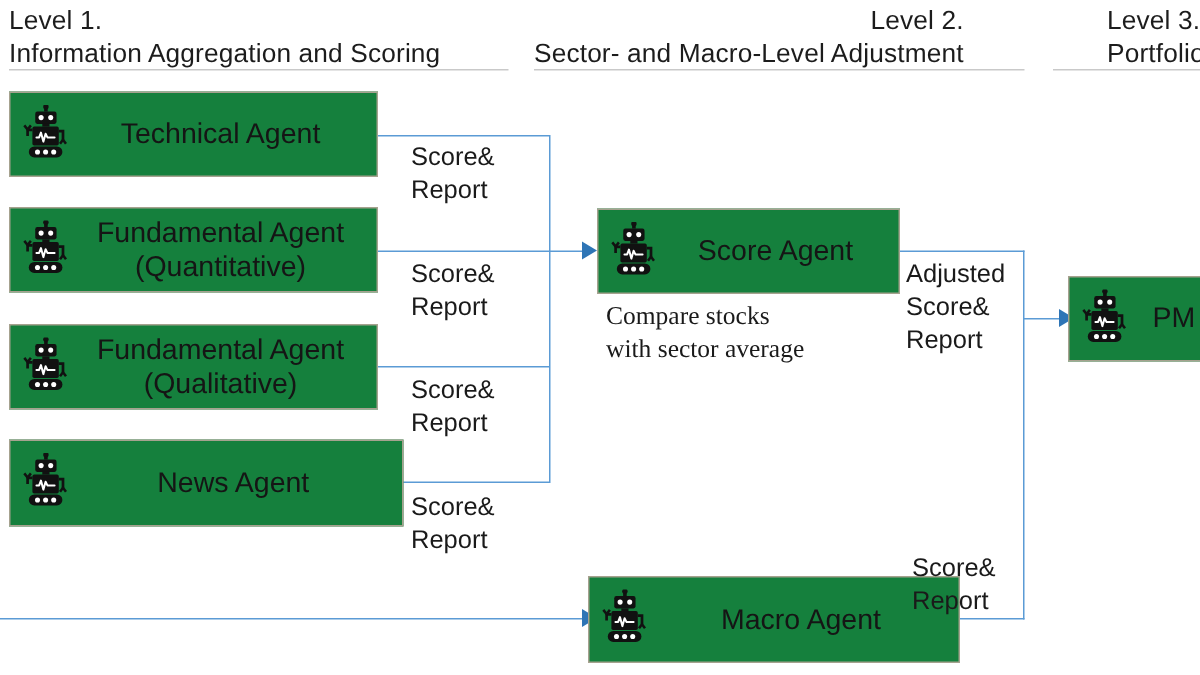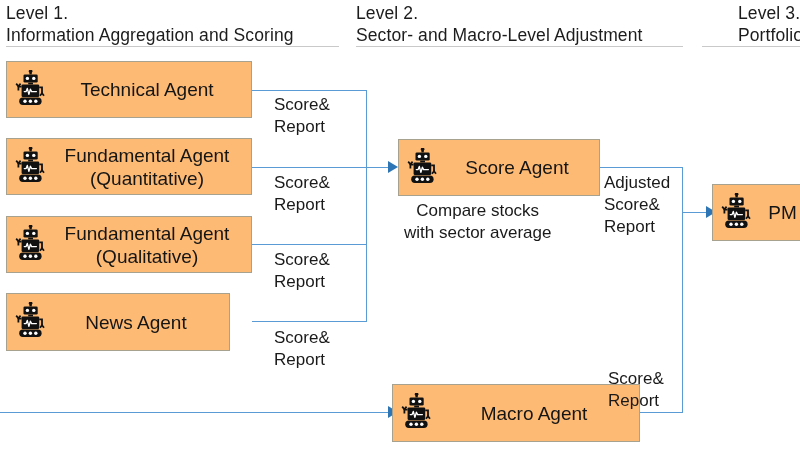--- a/index.html
+++ b/index.html
@@ -35,21 +35,21 @@
     position: absolute;
     height: 1px;
     background: #c9c9c9;
   }
 
   
   .agent-box {
     position: absolute;
     box-sizing: border-box;
     border: 1.6px solid #a6a28f;
-    background: #fdba74;
+    background: #15803d;
     display: flex;
     flex-direction: row;
     align-items: center;
     padding: 0 6px;
   }
   .agent-label {
     flex: 1 1 auto;
     text-align: center;
     font-size: 19px;
     line-height: 23px;
@@ -97,35 +97,36 @@
     white-space: pre-line;
   }
 
   
   .box-caption {
     position: absolute;
     font-size: 17px;
     line-height: 22px;
     color: #1a1a1a;
     white-space: pre-line;
-    text-align: center;
+    text-align: left;
+    font-family: Liberation Serif, serif;
   }
 </style>
 </head>
 <body>
 
 <div id="stage">
 
   <div class="level-header" style="left:6px; top:2px;">
     <span class="lh-title">Level 1.</span>
     <span class="lh-sub">Information Aggregation and Scoring</span>
   </div>
   <div class="header-rule" style="left:6px; top:46px; width:333px;"></div>
 
-  <div class="level-header" style="left:356px; top:2px;">
+  <div class="level-header" style="left:356px; top:2px;text-align:right;">
     <span class="lh-title">Level 2.</span>
     <span class="lh-sub">Sector- and Macro-Level Adjustment</span>
   </div>
   <div class="header-rule" style="left:356px; top:46px; width:327px;"></div>
 
   <div class="level-header" style="left:738px; top:2px;">
     <span class="lh-title">Level 3.</span>
     <span class="lh-sub">Portfolio Co</span>
   </div>
   <div class="header-rule" style="left:702px; top:46px; width:98px;"></div>
@@ -231,21 +232,21 @@
           <circle cx="12.0" cy="31.3" r="1.7" fill="#ffffff"></circle>
           <circle cx="17.4" cy="31.3" r="1.7" fill="#ffffff"></circle>
           <circle cx="22.8" cy="31.3" r="1.7" fill="#ffffff"></circle>
         </g>
       </svg>
     </span>
     <span class="agent-label">Fundamental Agent
 (Qualitative)</span>
   </div>
 
-  <div class="agent-box" style="left:6px; top:293px; width:224px; height:58px;">
+  <div class="agent-box" style="left:6px; top:293px; width:263px; height:58px;">
     <span class="robot-icon">
       <svg viewBox="0 0 34 40" xmlns="http://www.w3.org/2000/svg">
         <g fill="#111111">
           <rect x="16.4" y="1" width="2.4" height="3.4"></rect>
           <circle cx="17.6" cy="1.2" r="1.8"></circle>
           <rect x="10.5" y="4.4" width="14.2" height="8.2" rx="1.4"></rect>
           <circle cx="14.4" cy="8.4" r="1.7" fill="#ffffff"></circle>
           <circle cx="20.8" cy="8.4" r="1.7" fill="#ffffff"></circle>
           <rect x="15.2" y="12.6" width="4.8" height="1.8"></rect>
           <rect x="8.6" y="14.4" width="17.6" height="12.6" rx="1.2"></rect>

